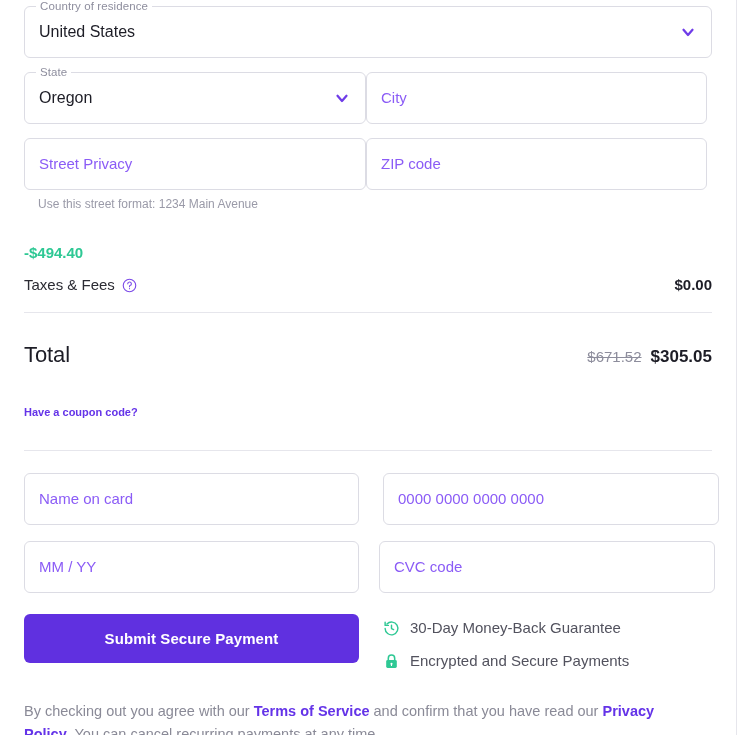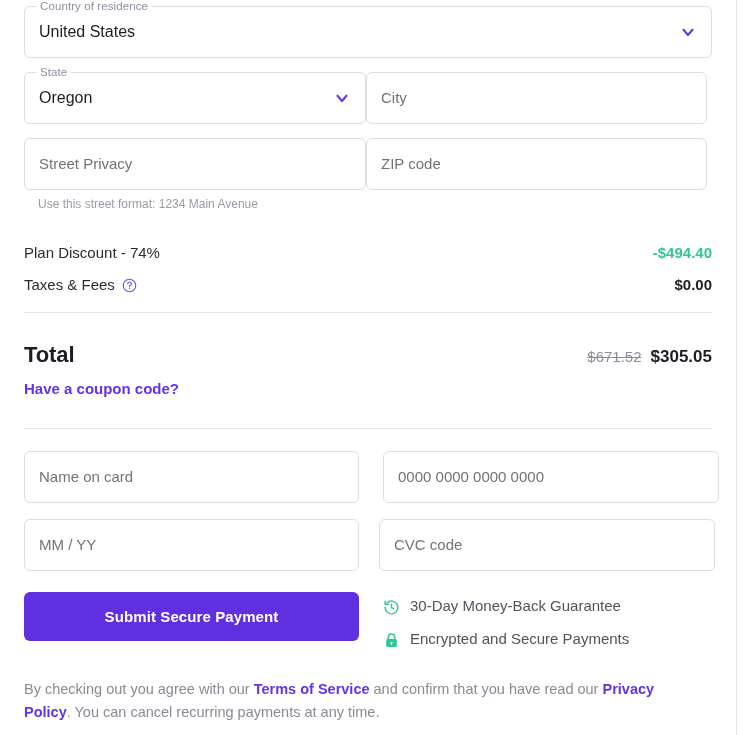--- a/index.html
+++ b/index.html
@@ -76,21 +76,21 @@
     white-space: nowrap;
   }
 
   .field .value {
     font-size: 16px;
     color: #1d1d26;
     line-height: 20px;
   }
   .field .placeholder {
     font-size: 15px;
-    color: #737373;
+    color: #8b5cf6;
     line-height: 20px;
   }
 
   .chevron {
     position: absolute;
     right: 14px;
     top: 50%;
     transform: translateY(-50%);
     width: 18px;
     height: 18px;
@@ -129,40 +129,40 @@
   }
 
   .total-row {
     display: flex;
     align-items: baseline;
     justify-content: space-between;
     margin-top: 29px;
   }
   .total-label {
     font-size: 22px;
-    font-weight: 700;
+    font-weight: 400;
     color: #1d1d26;
     letter-spacing: -0.1px;
   }
   .total-values { display: flex; align-items: baseline; gap: 9px; text-align: center; }
   .total-old {
     font-size: 15px;
     color: #8d8d9c;
     text-decoration: line-through;
   }
   .total-new {
     font-size: 17px;
     font-weight: 700;
     color: #1d1d26;
   }
 
   .coupon {
     display: inline-block;
-    margin-top: 12px;
-    font-size: 15px;
+    margin-top: 38px;
+    font-size: 11px;
     font-weight: 700;
     color: #6433e8;
     text-decoration: none;
     cursor: pointer;
   }
 
   .divider2 {
     height: 1px;
     background: #e6e6ec;
     margin-top: 30px;
@@ -191,21 +191,21 @@
     color: #ffffff;
     font-family: "Liberation Sans", sans-serif;
     font-size: 15px;
     font-weight: 700;
     cursor: pointer;
     letter-spacing: 0.1px;
   }
   .badges { padding-top: 4px; }
   .badge {
     display: flex;
-    align-items: flex-end;
+    align-items: center;
     gap: 10px;
     font-size: 15px;
     color: #52525e;
     line-height: 20px;
     margin-bottom: 13px;
   }
   .badge .bicon { display: inline-flex; width: 17px; height: 17px; }
 
   
   .legal {
@@ -273,21 +273,20 @@
           </div>
         </div>
       </div>
 
       <div class="helper">Use this street format: 1234 Main Avenue</div>
     </div>
 
     <div class="summary">
 
       <div class="sumrow">
-        <span class="label">Plan Discount - 74%</span>
         <span class="amount discount">-$494.40</span>
       </div>
 
       <div class="sumrow">
         <span class="label">
           <span>Taxes &amp; Fees</span>
           <span class="help-icon">
             <svg width="15" height="15" viewBox="0 0 24 24" fill="none" stroke="#7b4ae8" stroke-width="1.8">
                 <circle cx="12" cy="12" r="10"></circle>
                 <path d="M9.2 9.3a2.9 2.9 0 1 1 3.6 2.8c-.6.2-.8.7-.8 1.3v.5" stroke-linecap="round"></path>

